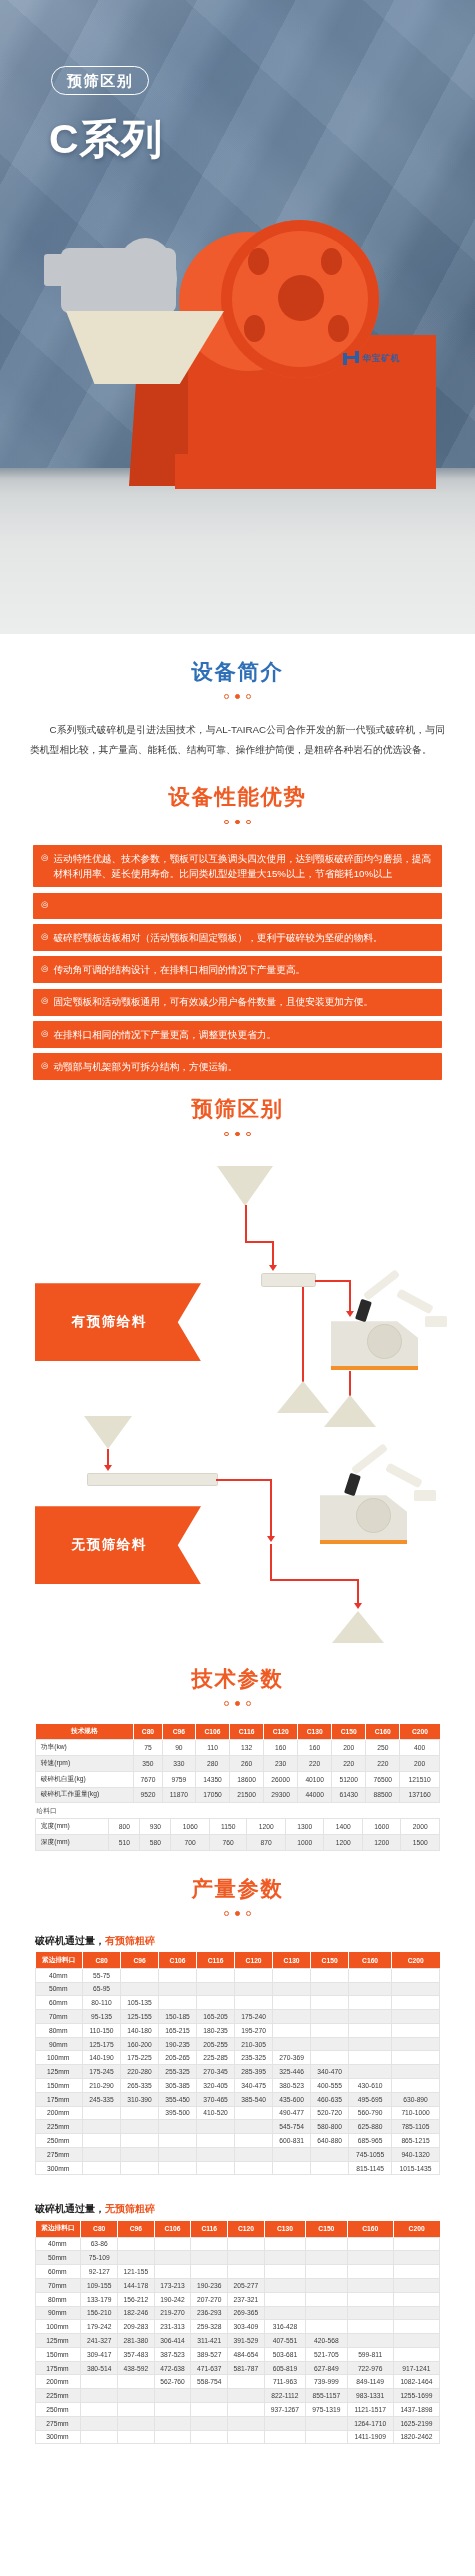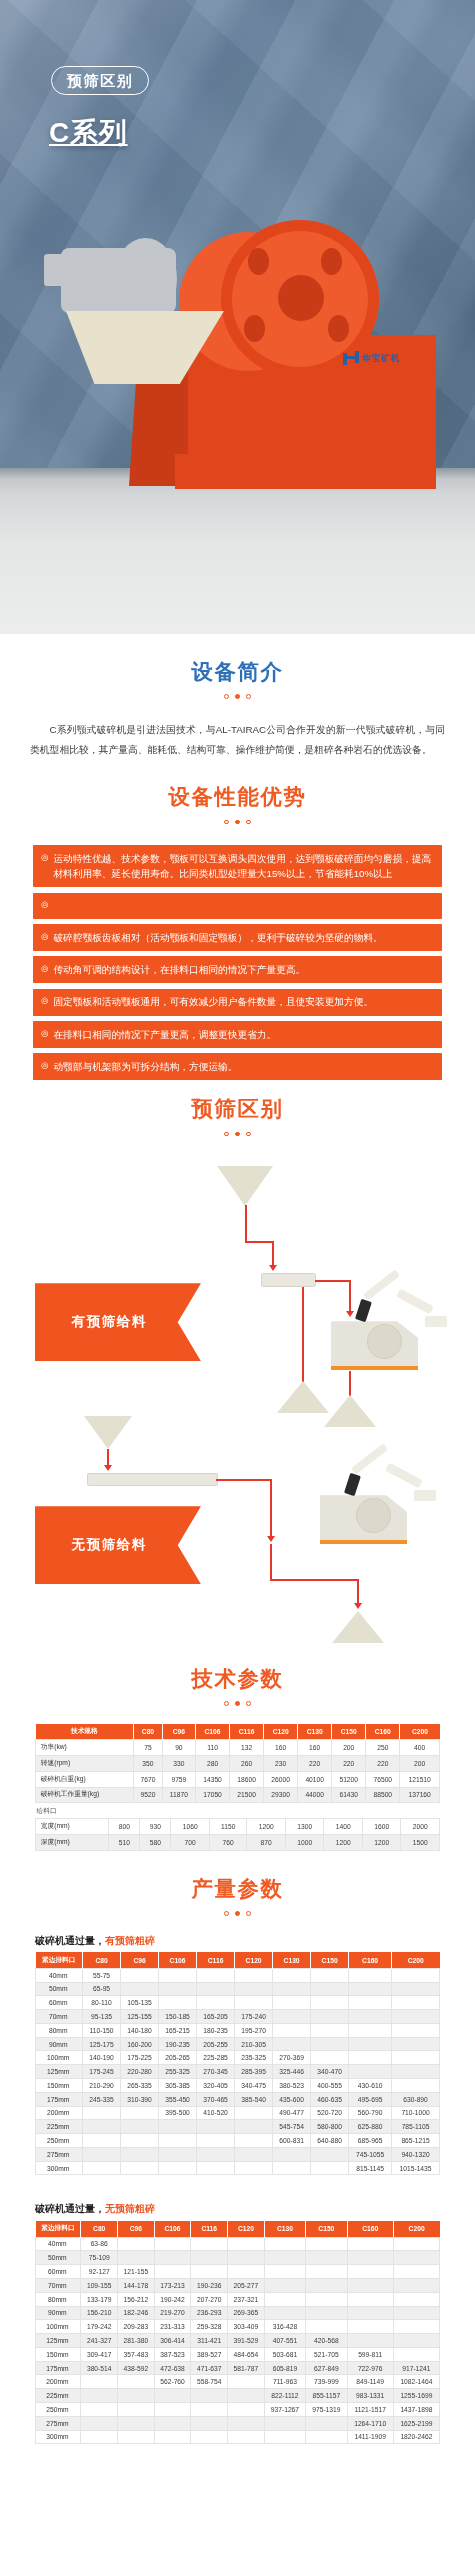--- a/index.html
+++ b/index.html
@@ -41,21 +41,21 @@
     border: 1.6px solid #fff; border-radius: 20.6px;
     padding: 5.5px 15px 6.3px;
     color: #fff; font-size: 15px; font-weight: bold; letter-spacing: 1.6px;
     line-height: 1;
   }
   .hero-title {
     position: absolute; left: 49px; top: 117px;
     color: #fff; font-weight: bold; line-height: 1.12;
     text-shadow: 0 1.6px 5.5px rgba(20,35,55,0.35);
   }
-  .hero-title .l1 { font-size: 28px; letter-spacing: 0.8px; display: block; text-decoration: underline; }
+  .hero-title .l1 { font-size: 41px; letter-spacing: 0.8px; display: block; }
   .hero-title .l2 { font-size: 31px; letter-spacing: 1.6px; display: block; margin-top: 3.2px; }
 
   
   .crusher { position: absolute; left: 28px; bottom: 101px; width: 432px; height: 317px; }
   .c-body { position: absolute; background: #e0451c; }
   .c-body.dark { background: #c93a16; }
   .c-body.light { background: #ef5b2c; }
   .c-cream { position: absolute; background: #e8e2cc; }
   .c-gray { position: absolute; background: #c3c7cb; }
   .logo-hb {

